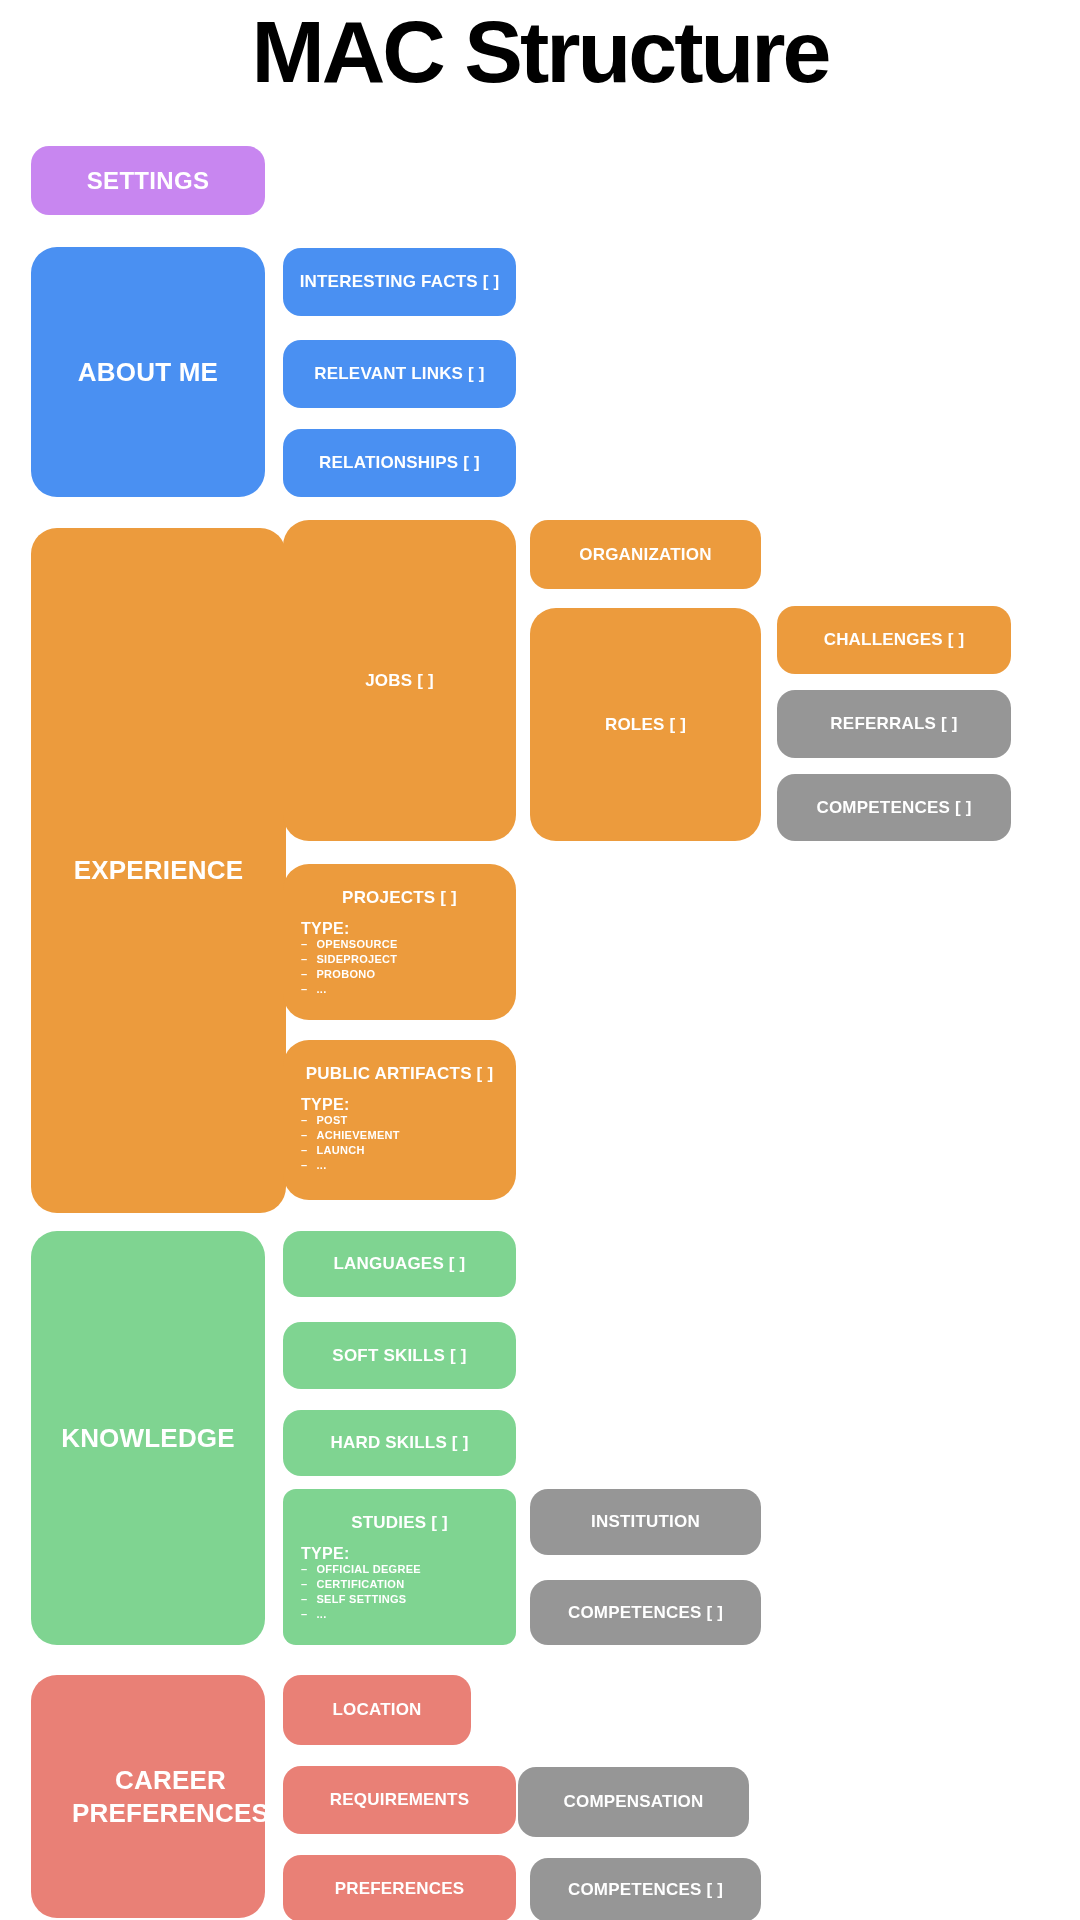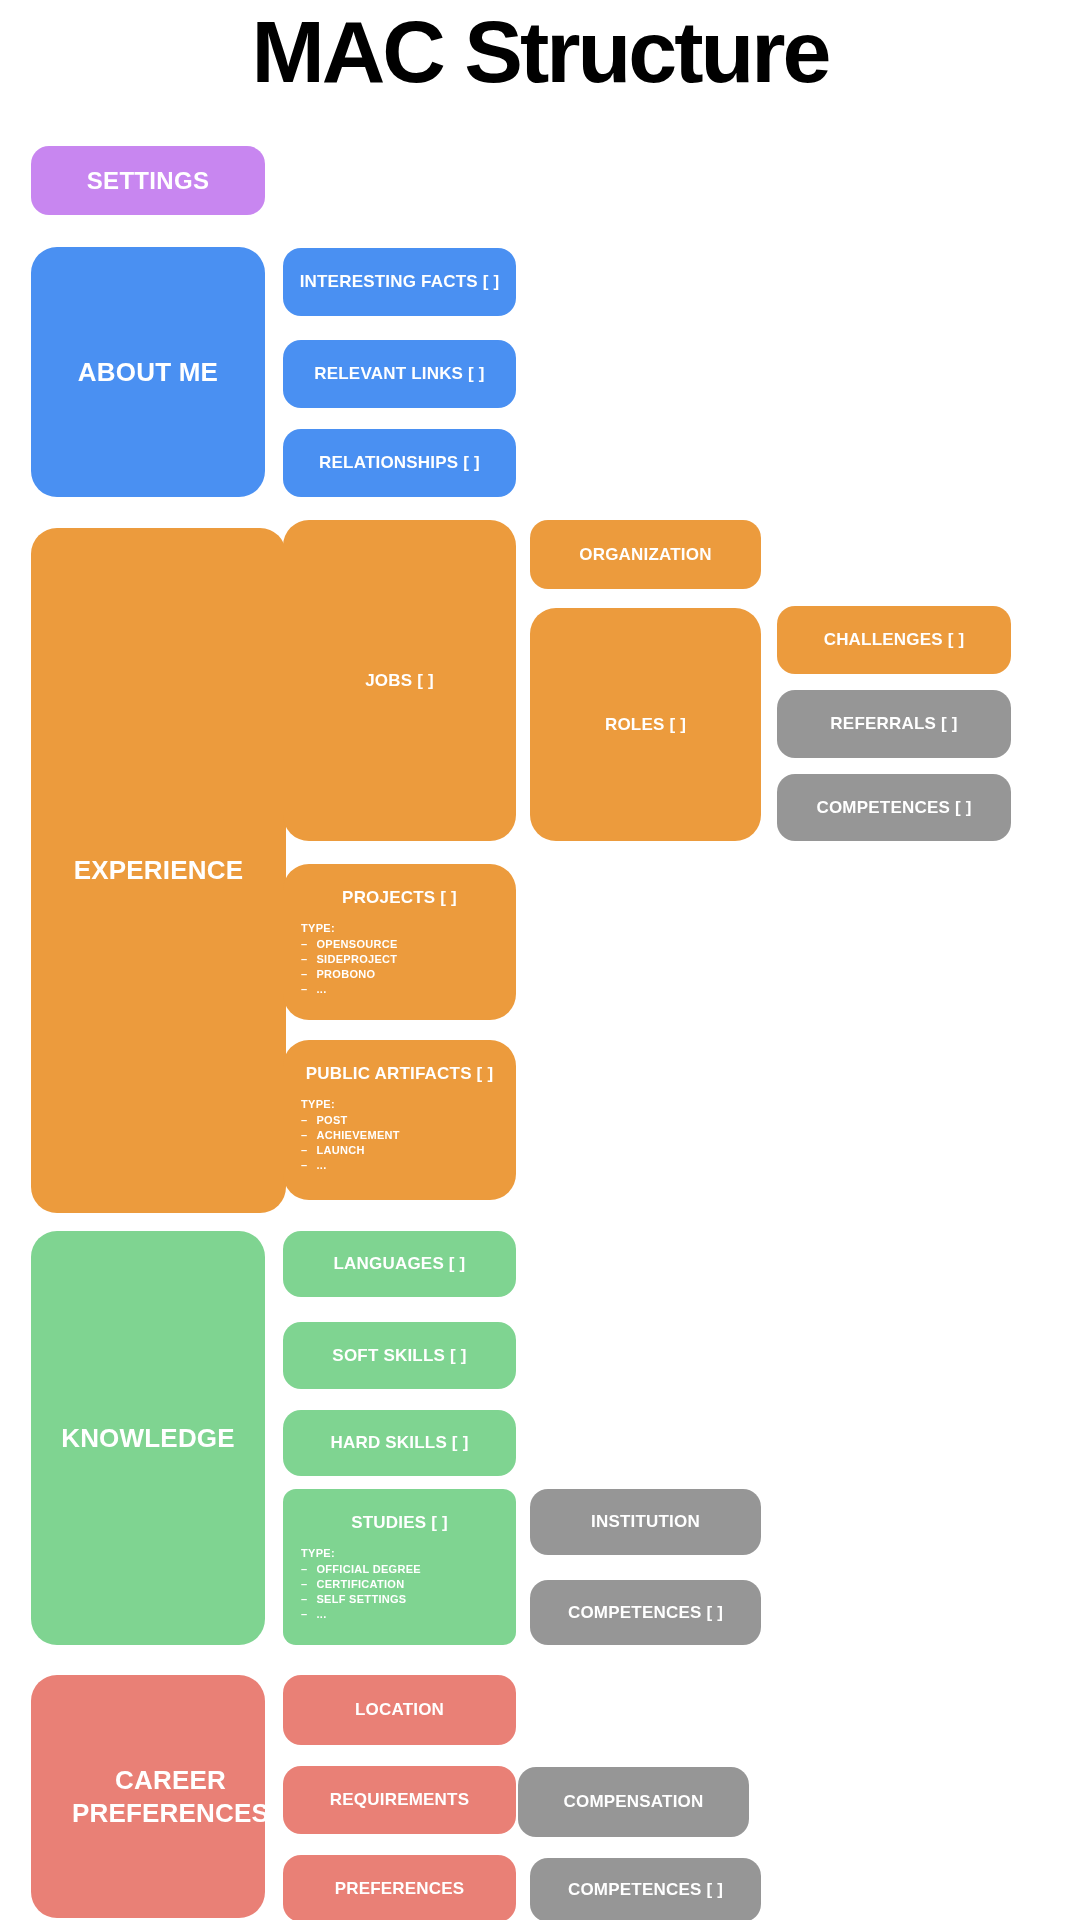--- a/index.html
+++ b/index.html
@@ -17,21 +17,21 @@
   .red{background:var(--red,#e98076);}
   .gray{background:var(--gray,#969696);}
   .main-label{font-size:26px;font-weight:bold;line-height:1.25;text-align:center;
               letter-spacing:.2px;padding:0 18px;}
   .sm-label{font-size:24px;font-weight:bold;letter-spacing:.3px;}
   .child-label{font-size:17px;font-weight:bold;letter-spacing:.2px;text-align:center;padding:0 10px;}
   .list-block{flex-direction:column;align-items:stretch;justify-content:flex-start;
               padding:14px 18px 18px;}
   .list-title{font-size:17px;font-weight:bold;text-align:center;letter-spacing:.2px;
               margin:10px 0 13px;}
-  .type-label{font-size:11px;font-weight:bold;letter-spacing:.3px;line-height:15px;}
+  .type-label{font-size:16px;font-weight:bold;letter-spacing:.3px;line-height:15px;}
   .type-list{list-style:none;margin:1px 0 0;padding:0;font-size:11px;font-weight:bold;
              letter-spacing:.3px;}
   .type-list li{display:flex;line-height:15px;}
   .type-list li::before{content:"–";margin-right:9px;}
 </style>
 </head>
 <body>
 
 <div class="canvas">
 
@@ -125,21 +125,21 @@
   <div class="block gray" style="left:530px;top:1489px;width:231px;height:66px;">
     <span class="child-label">INSTITUTION</span>
   </div>
   <div class="block gray" style="left:530px;top:1580px;width:231px;height:65px;">
     <span class="child-label">COMPETENCES [ ]</span>
   </div>
 
   <div class="block red big" style="left:31px;top:1675px;width:234px;height:243px;padding-left:45px;">
     <span class="main-label">CAREER PREFERENCES</span>
   </div>
-  <div class="block red" style="left:283px;top:1675px;width:233px;height:70px;">
+  <div class="block red" style="left:283px;top:1675px;width:188px;height:70px;">
     <span class="child-label">LOCATION</span>
   </div>
   <div class="block red" style="left:283px;top:1766px;width:233px;height:68px;">
     <span class="child-label">REQUIREMENTS</span>
   </div>
   <div class="block red" style="left:283px;top:1855px;width:233px;height:67px;">
     <span class="child-label">PREFERENCES</span>
   </div>
   <div class="block gray" style="left:518px;top:1767px;width:231px;height:70px;">
     <span class="child-label">COMPENSATION</span>

